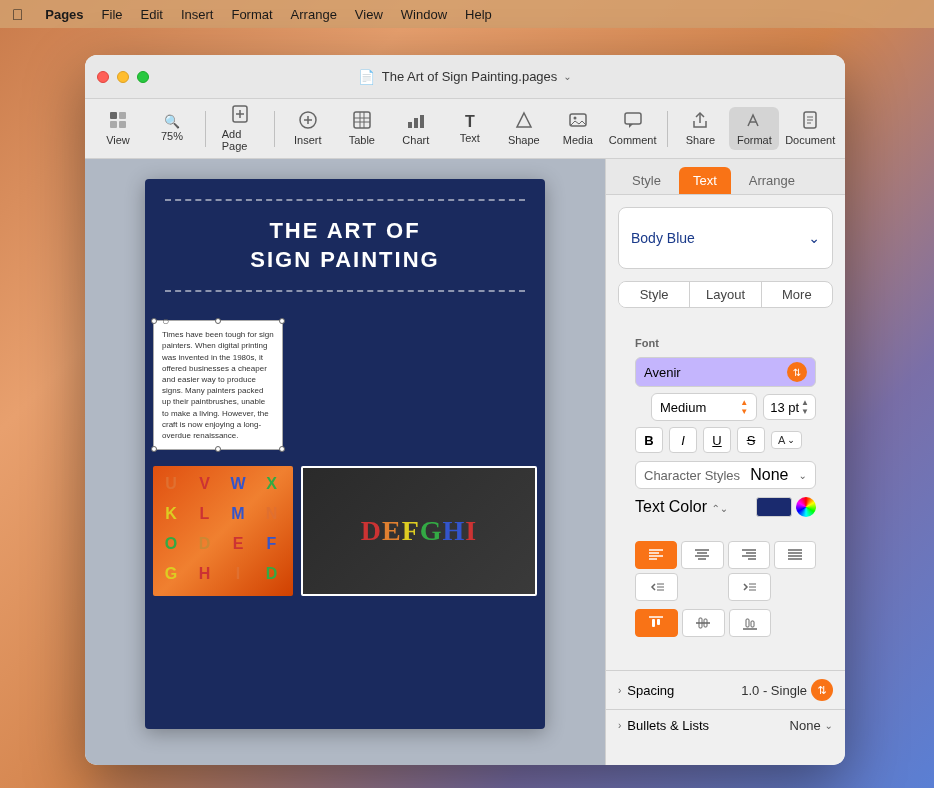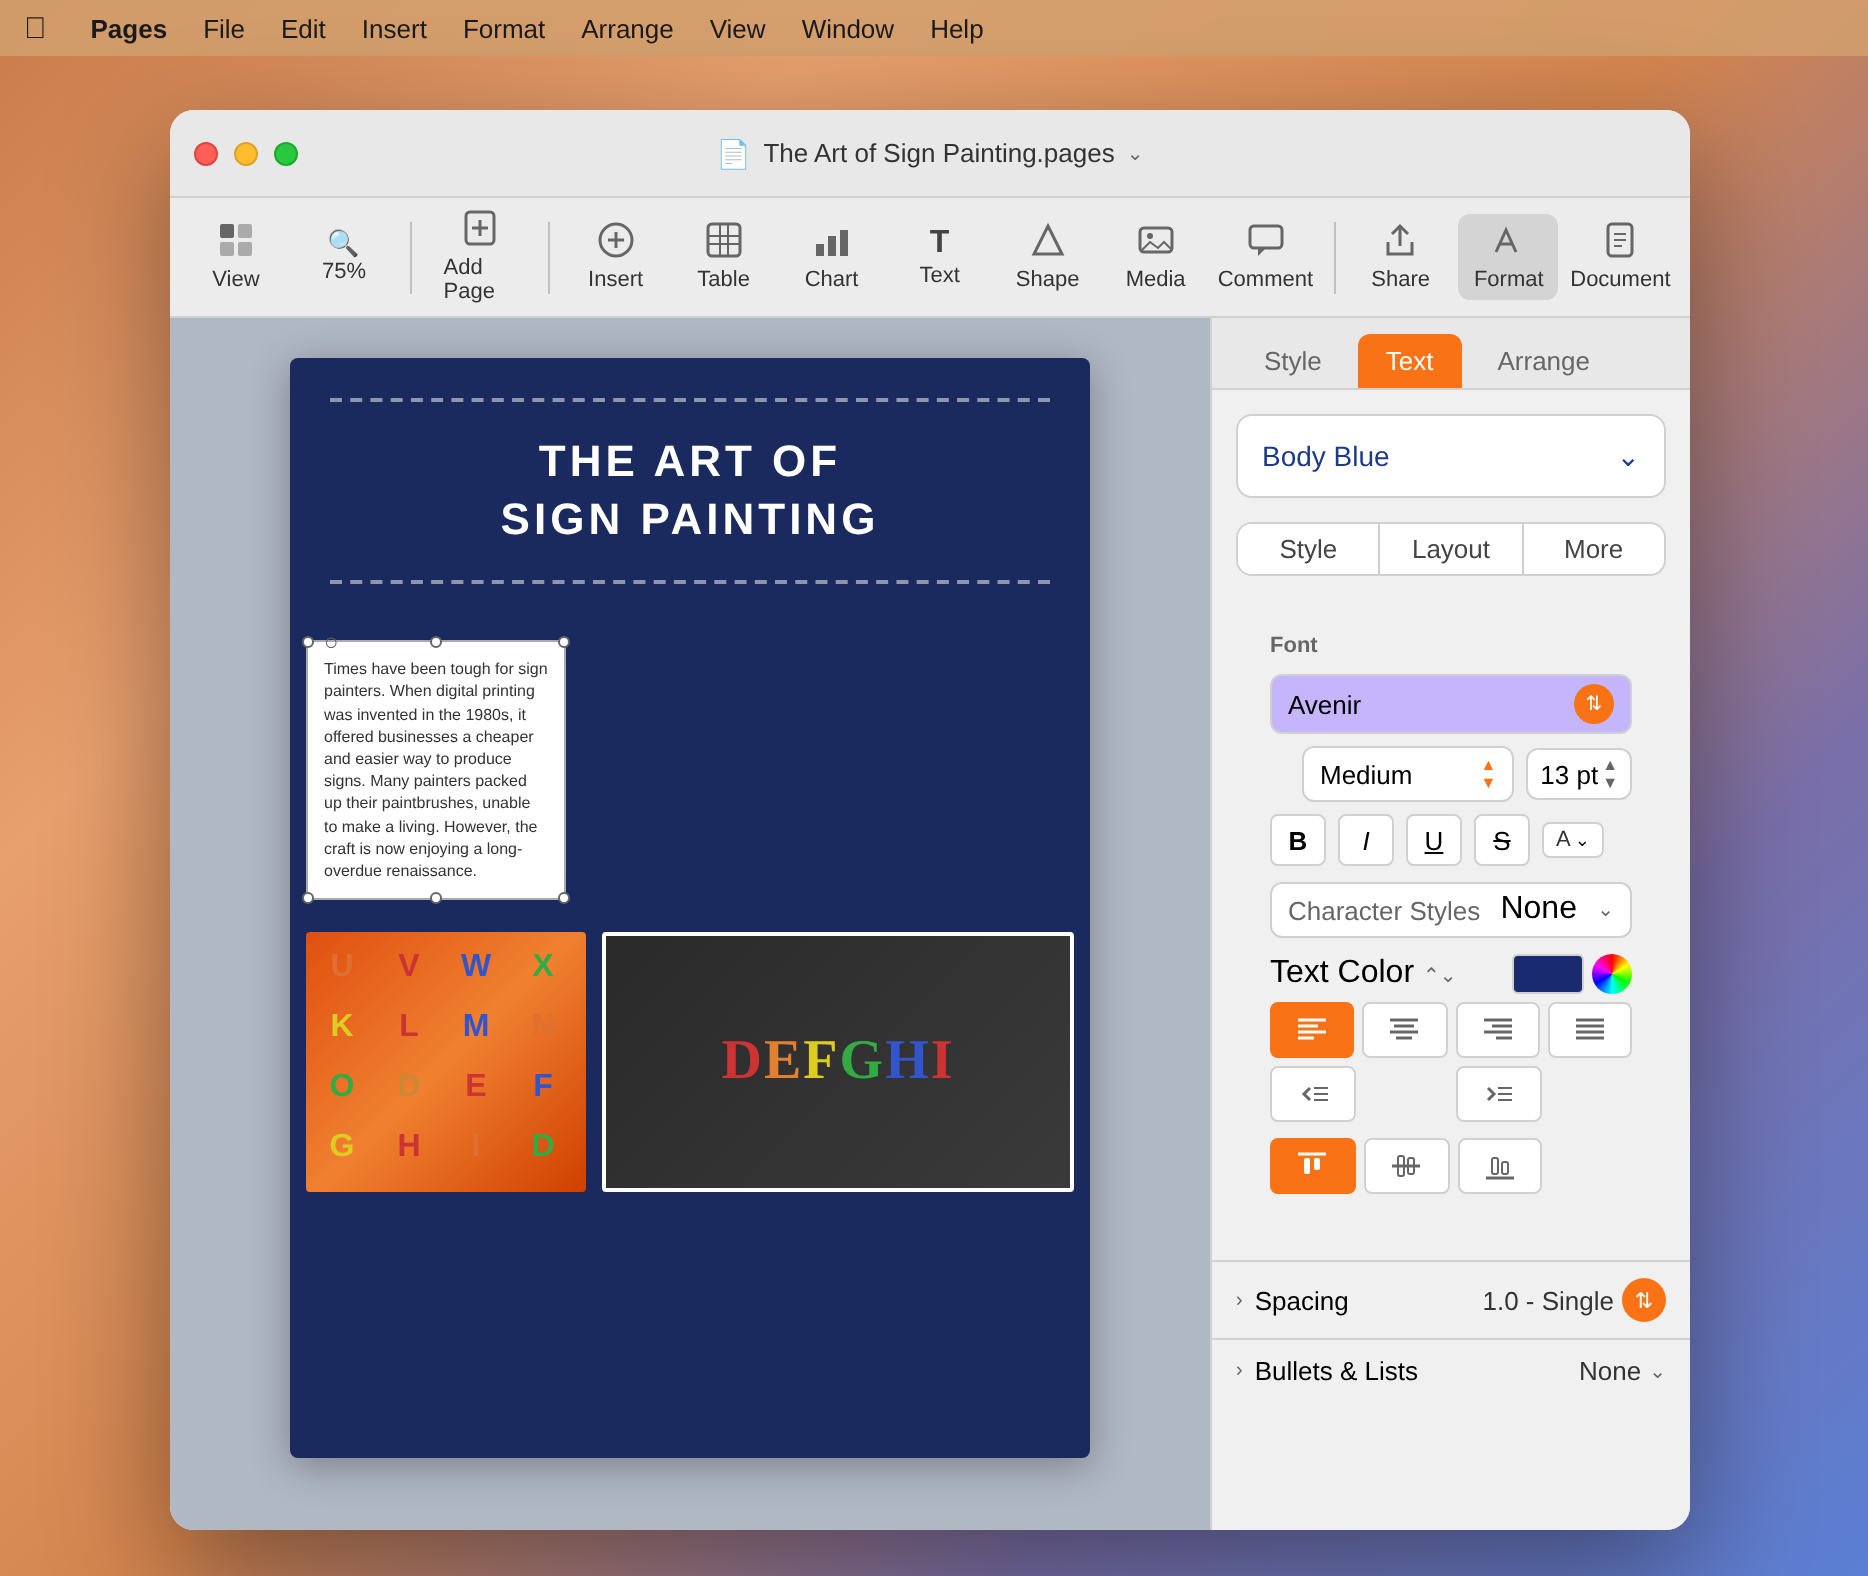--- a/index.html
+++ b/index.html
@@ -296,21 +296,21 @@
     }
     .panel-tab.active {
       background: #f97316;
       color: white;
       font-weight: 500;
     }
 
     
     .style-dropdown {
       margin: 12px;
-      padding: 12px 12px;
+      padding: 22px 12px;
       background: white;
       border-radius: 8px;
       border: 1px solid #d0d0d0;
       display: flex;
       align-items: center;
       justify-content: space-between;
       font-size: 14px;
       font-weight: 500;
       color: #1a3a8a;
       cursor: pointer;
@@ -461,21 +461,21 @@
       margin-bottom: 8px;
       cursor: pointer;
     }
     .char-styles-row .label { font-size: 13px; color: #666; }
 
     
     .text-color-row {
       display: flex;
       align-items: center;
       justify-content: space-between;
-      margin-bottom: 4px;
+      margin-bottom: 24px;
       gap: 12px;
     }
     .color-swatches {
       display: flex;
       align-items: center;
       gap: 4px;
     }
     .color-swatch-dark {
       width: 36px;
       height: 20px;

